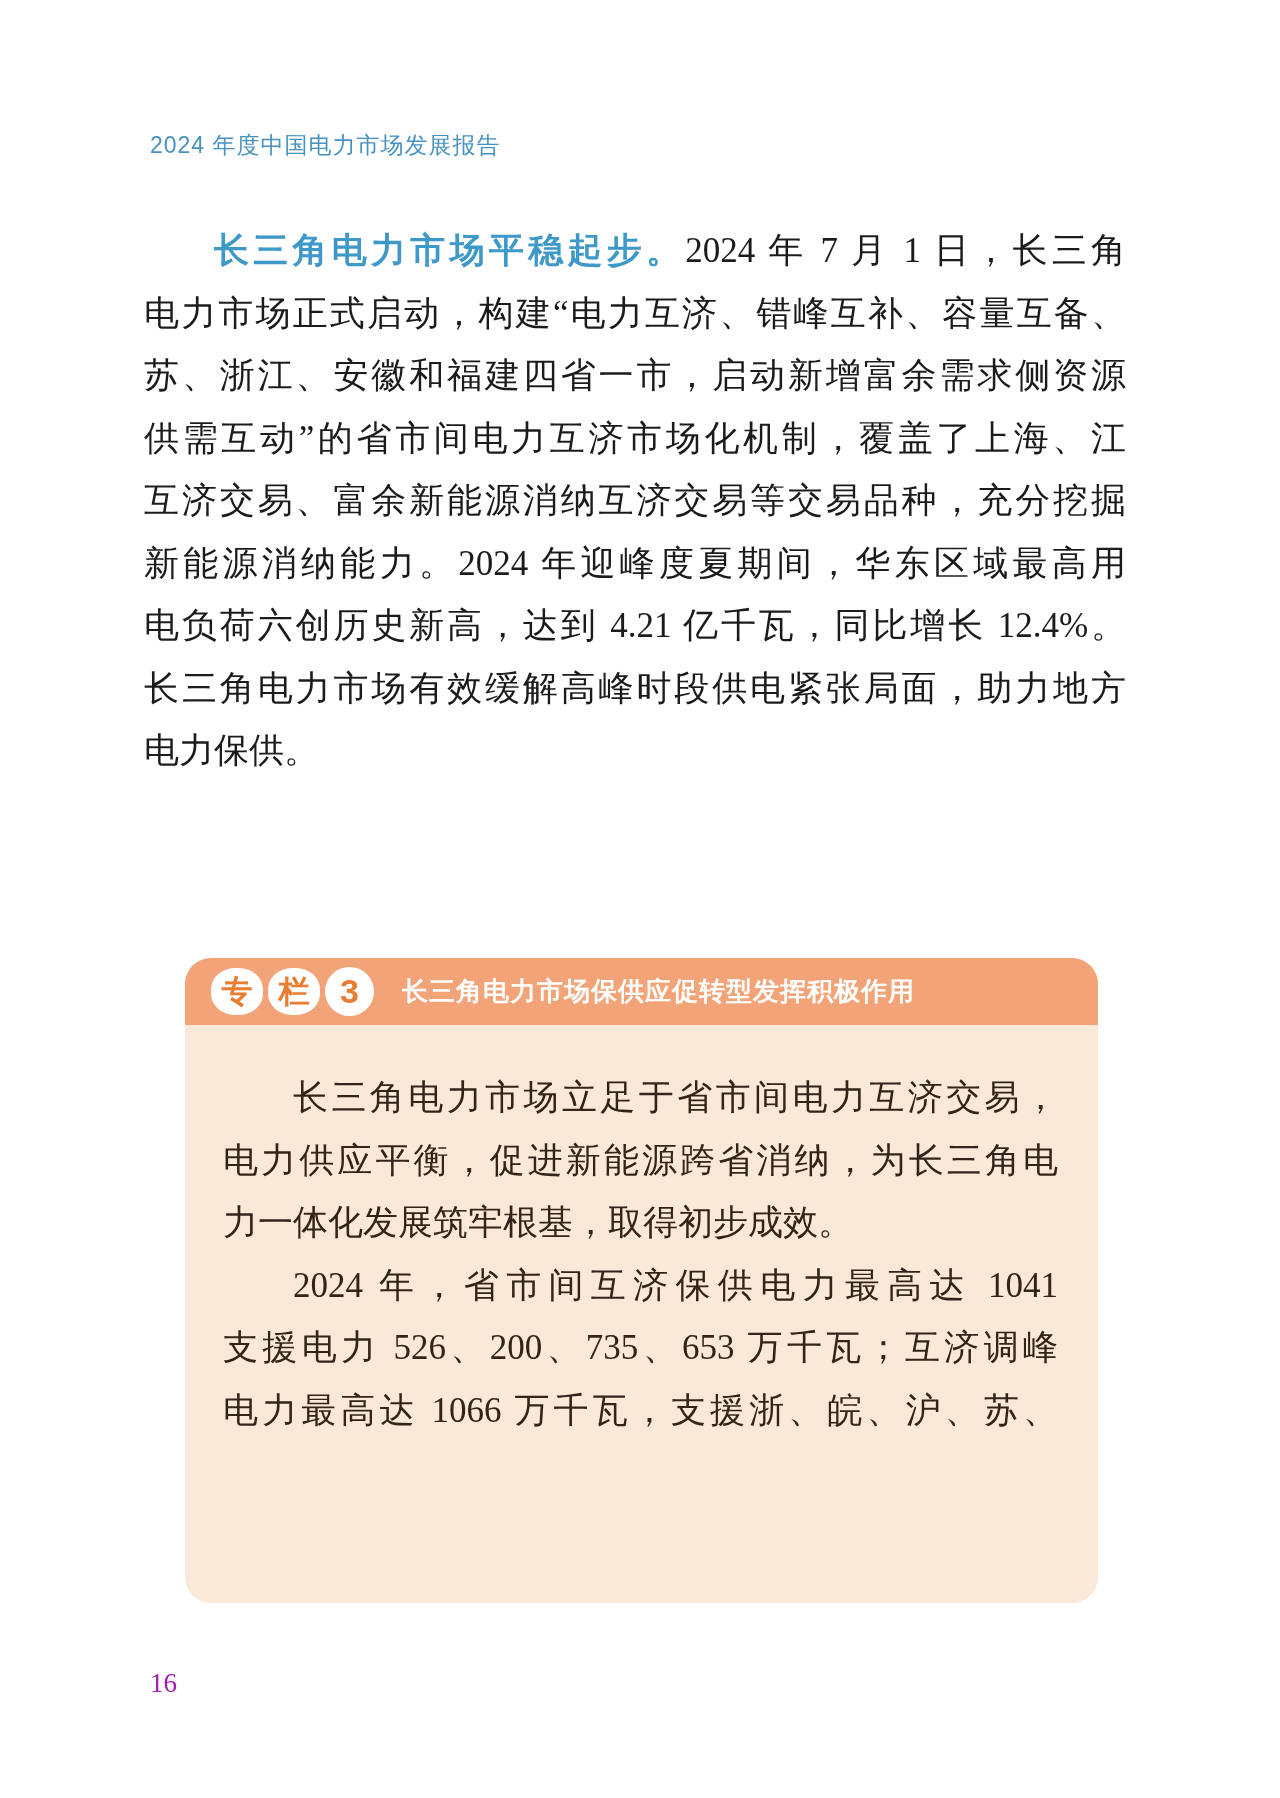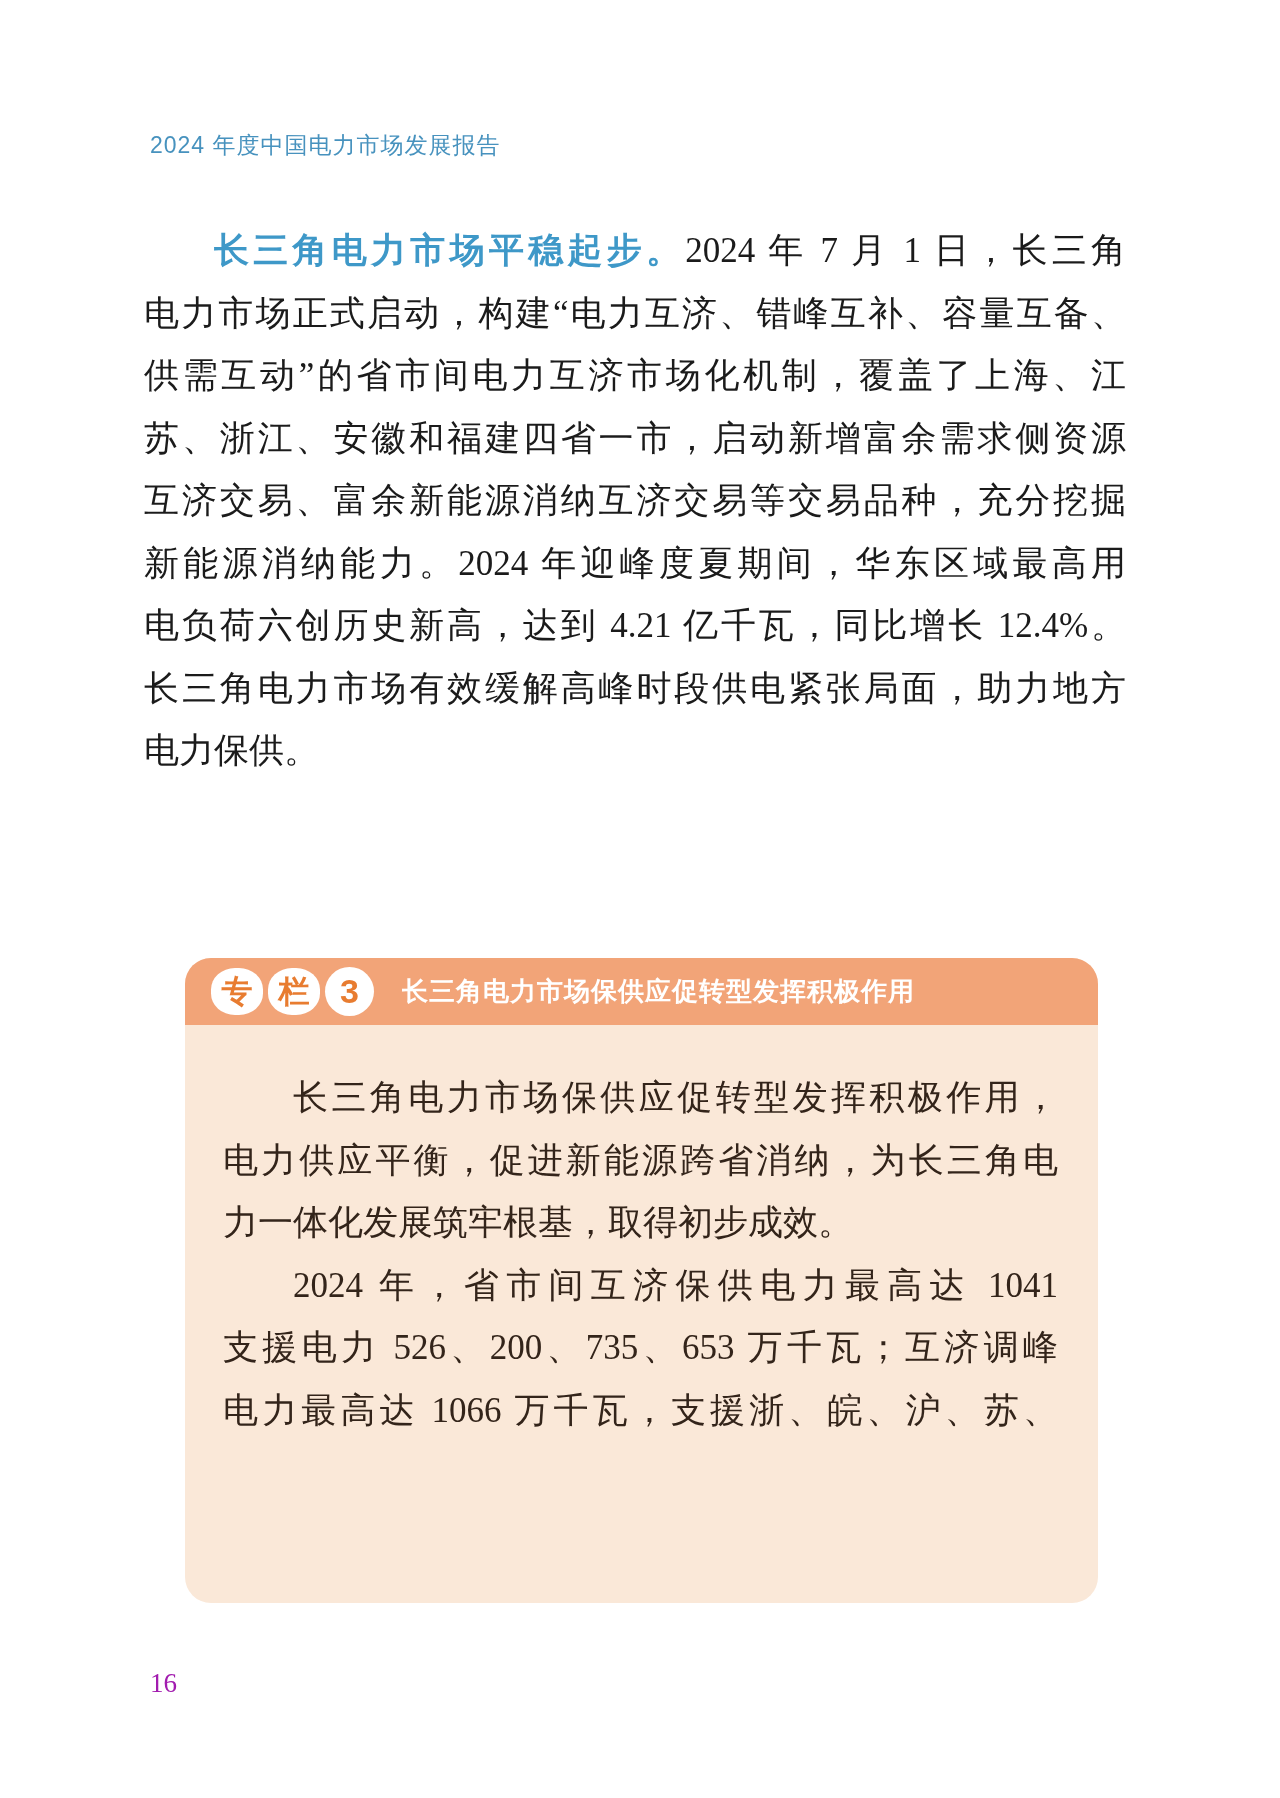--- a/index.html
+++ b/index.html
@@ -111,40 +111,40 @@
 </head>
 <body>
 
 <div class="page">
 
   <div class="running-header">2024 年度中国电力市场发展报告</div>
 
   <div class="main-text">
     <div class="line indent"><span class="lead">长三角电力市场平稳起步。</span><span>2024 年 7 月 1 日，长三角</span></div>
     <div class="line">电力市场正式启动，构建“电力互济、错峰互补、容量互备、</div>
+    <div class="line">苏、浙江、安徽和福建四省一市，启动新增富余需求侧资源</div>
     <div class="line">供需互动”的省市间电力互济市场化机制，覆盖了上海、江</div>
-    <div class="line">苏、浙江、安徽和福建四省一市，启动新增富余需求侧资源</div>
     <div class="line">互济交易、富余新能源消纳互济交易等交易品种，充分挖掘</div>
     <div class="line">新能源消纳能力。2024 年迎峰度夏期间，华东区域最高用</div>
     <div class="line">电负荷六创历史新高，达到 4.21 亿千瓦，同比增长 12.4%。</div>
     <div class="line">长三角电力市场有效缓解高峰时段供电紧张局面，助力地方</div>
     <div class="line para-end">电力保供。</div>
   </div>
 
   <div class="callout">
     <div class="callout-header">
       <div class="badge">
         <span class="badge-pill">专</span>
         <span class="badge-pill">栏</span>
         <span class="badge-pill badge-num">3</span>
       </div>
       <div class="callout-title">长三角电力市场保供应促转型发挥积极作用</div>
     </div>
     <div class="callout-body">
-      <div class="bline indent">长三角电力市场保供应促转型发挥积极作用，</div>
+      <div class="bline indent">长三角电力市场立足于省市间电力互济交易，</div>
       <div class="bline">电力供应平衡，促进新能源跨省消纳，为长三角电</div>
       <div class="bline para-end">力一体化发展筑牢根基，取得初步成效。</div>
       <div class="bline indent">2024 年，省市间互济保供电力最高达 1041</div>
       <div class="bline">支援电力 526、200、735、653 万千瓦；互济调峰</div>
       <div class="bline">电力最高达 1066 万千瓦，支援浙、皖、沪、苏、</div>
     </div>
   </div>
 
   <div class="page-number">16</div>
 

